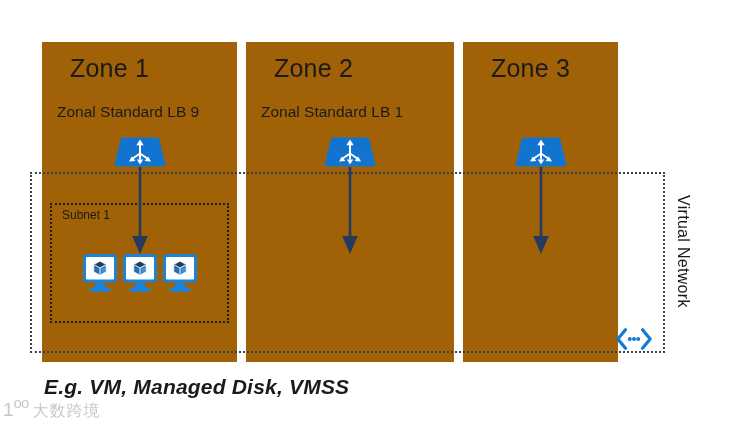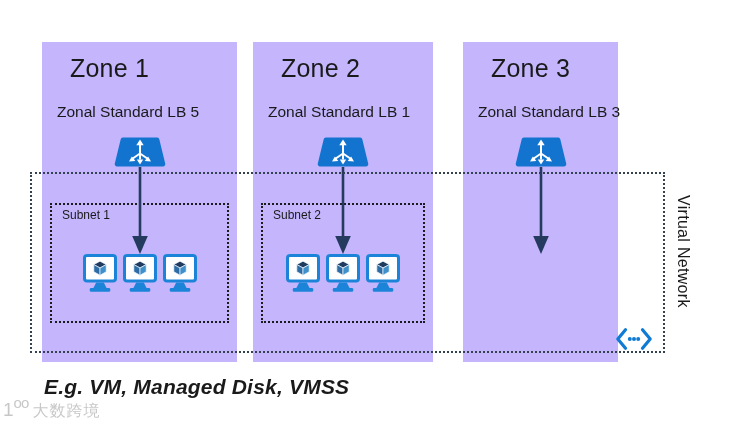--- a/index.html
+++ b/index.html
@@ -11,24 +11,24 @@
     background: #ffffff;
     font-family: "Liberation Sans", sans-serif;
     color: #1a1a1a;
     overflow: hidden;
   }
   
   .zone {
     position: absolute;
     top: 42px;
     height: 320px;
-    background: #c4b5fd;
+    background: #a16207;
   }
   .z1 { left: 42px;  width: 195px; }
-  .z2 { left: 253px; width: 180px; }
+  .z2 { left: 246px; width: 208px; }
   .z3 { left: 463px; width: 155px; }
   .zone-title {
     position: absolute;
     left: 28px; top: 12px;
     font-size: 25px;
     letter-spacing: 0.2px;
     white-space: nowrap;
   }
   .zone-sub {
     position: absolute;
@@ -153,21 +153,21 @@
         <polyline points="27.5,2.8 35.2,12 27.5,21.2" fill="none" stroke="#0f7bd4" stroke-width="3.2" stroke-linecap="round" stroke-linejoin="round"></polyline>
         <circle cx="14.8" cy="12" r="2" fill="#0f7bd4"></circle>
         <circle cx="19" cy="12" r="2" fill="#0f7bd4"></circle>
         <circle cx="23.2" cy="12" r="2" fill="#0f7bd4"></circle>
       </g>
     </defs>
   </svg>
 
   <div class="zone z1">
     <div class="zone-title">Zone 1</div>
-    <div class="zone-sub">Zonal Standard LB 5</div>
+    <div class="zone-sub">Zonal Standard LB 9</div>
     <svg class="lb-icon" viewBox="0 0 52 30">
         <use href="#sym-lb"></use>
       </svg>
     <svg class="flow-arrow" viewBox="0 0 20 88">
         <use href="#sym-arrow"></use>
       </svg>
     <div class="subnet">
       <div class="subnet-label">Subnet 1</div>
       <div class="vm-row">
         <svg class="vm-icon" viewBox="0 0 34 40">
@@ -185,39 +185,24 @@
 
   <div class="zone z2">
     <div class="zone-title">Zone 2</div>
     <div class="zone-sub">Zonal Standard LB 1</div>
     <svg class="lb-icon" viewBox="0 0 52 30">
         <use href="#sym-lb"></use>
       </svg>
     <svg class="flow-arrow" viewBox="0 0 20 88">
         <use href="#sym-arrow"></use>
       </svg>
-    <div class="subnet">
-      <div class="subnet-label">Subnet 2</div>
-      <div class="vm-row">
-        <svg class="vm-icon" viewBox="0 0 34 40">
-            <use href="#sym-vm"></use>
-          </svg>
-        <svg class="vm-icon" viewBox="0 0 34 40">
-            <use href="#sym-vm"></use>
-          </svg>
-        <svg class="vm-icon" viewBox="0 0 34 40">
-            <use href="#sym-vm"></use>
-          </svg>
-      </div>
-    </div>
   </div>
 
   <div class="zone z3">
     <div class="zone-title">Zone 3</div>
-    <div class="zone-sub">Zonal Standard LB 3</div>
     <svg class="lb-icon" viewBox="0 0 52 30">
         <use href="#sym-lb"></use>
       </svg>
     <svg class="flow-arrow" viewBox="0 0 20 88">
         <use href="#sym-arrow"></use>
       </svg>
   </div>
 
   <div class="vnet-box"></div>
   <div class="vnet-label">Virtual Network</div>

